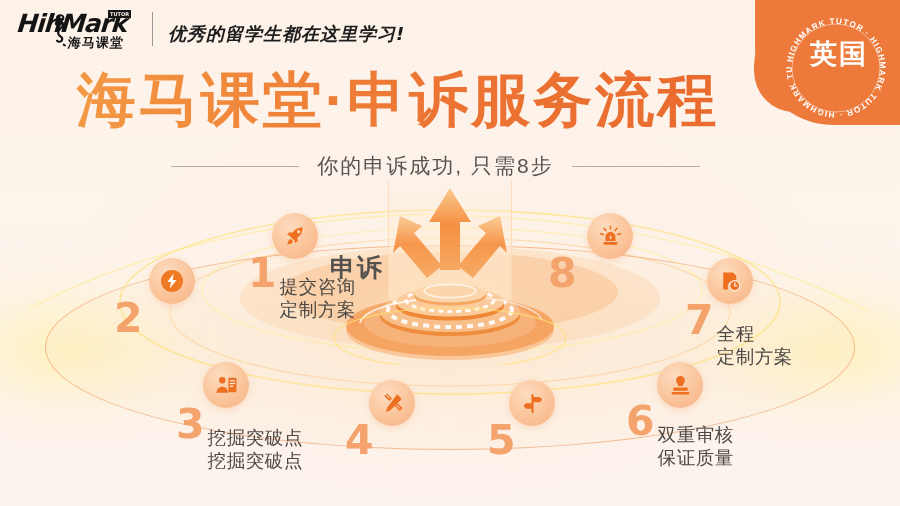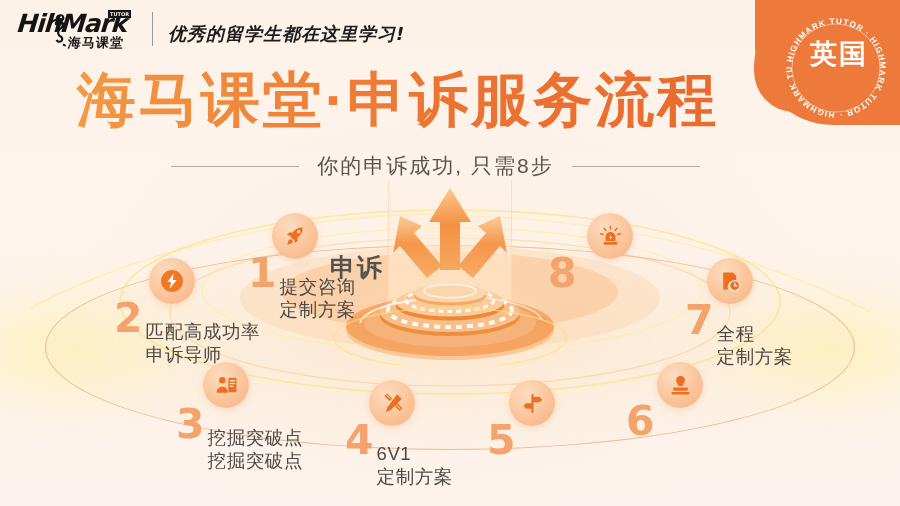--- a/index.html
+++ b/index.html
@@ -275,24 +275,20 @@
 
   <div class="step">
     <div class="step-icon" style="left:149px; top:258px;">
       <svg width="24" height="24" viewBox="0 0 24 24">
         <circle cx="12" cy="12" r="11" fill="#f07a23"></circle>
         <path d="M13.6 4.4 7.4 13h3.6l-1.2 6.4L16.6 11h-3.8z" fill="#ffffff"></path>
       </svg>
     </div>
     <div class="step-body" style="left:114px; top:300px;">
       <div class="step-num">2</div>
-      <div class="step-lines">
-        <span>匹配高成功率</span>
-        <span>申诉导师</span>
-      </div>
     </div>
   </div>
 
   <div class="step">
     <div class="step-icon" style="left:203px; top:362px;">
       <svg width="23" height="23" viewBox="0 0 24 24">
         <circle cx="7.6" cy="6.4" r="3.4" fill="#ed6f1f"></circle>
         <path d="M1.6 19.6c0-3.6 2.7-6.3 6-6.3s6 2.7 6 6.3z" fill="#ed6f1f"></path>
         <rect x="14" y="4" width="8.4" height="15" rx="1.1" fill="#ed6f1f"></rect>
         <rect x="15.4" y="6.4" width="5.6" height="1.3" fill="#fdece0"></rect>
@@ -313,24 +309,20 @@
     <div class="step-icon" style="left:369px; top:380px;">
       <svg width="23" height="23" viewBox="0 0 24 24">
         <path d="M16.8 2.4 21.6 7.2 9.8 19 5 20.8 6.8 16z" fill="#ed6f1f"></path>
         <path d="M3.4 4.1 6.2 1.3l5.4 5.4-2.8 2.8z" fill="#ed6f1f"></path>
         <path d="M14.2 14.4 17 11.6l5.4 5.4-2.8 2.8z" fill="#ed6f1f"></path>
         <path d="M5.1 2.6 6.9 4.4M7 4.5l1.8 1.8M16.1 13.5l1.8 1.8M18 15.4l1.8 1.8" stroke="#fdece0" stroke-width="1" stroke-linecap="round"></path>
       </svg>
     </div>
     <div class="step-body" style="left:345px; top:422px;">
       <div class="step-num">4</div>
-      <div class="step-lines">
-        <span>6V1</span>
-        <span>定制方案</span>
-      </div>
     </div>
   </div>
 
   <div class="step">
     <div class="step-icon" style="left:509px; top:380px;">
       <svg width="23" height="23" viewBox="0 0 24 24">
         <rect x="10.9" y="2.2" width="2.2" height="19.6" rx="1" fill="#ed6f1f"></rect>
         <path d="M12.4 5.2h7.2l2.6 2.8-2.6 2.8h-7.2z" fill="#ed6f1f"></path>
         <path d="M11.6 11.8H5.2L2.6 14.6l2.6 2.8h6.4z" fill="#ed6f1f"></path>
       </svg>
@@ -343,20 +335,24 @@
   <div class="step">
     <div class="step-icon" style="left:657px; top:362px;">
       <svg width="23" height="23" viewBox="0 0 24 24">
         <path d="M12 2.2c2.6 0 4.6 2 4.6 4.4 0 1.8-1 2.8-1.6 3.9-.4.7-.5 1.3-.5 2.1h-5c0-.8-.1-1.4-.5-2.1-.6-1.1-1.6-2.1-1.6-3.9C7.4 4.2 9.4 2.2 12 2.2z" fill="#ed6f1f"></path>
         <rect x="4.4" y="14" width="15.2" height="3.4" rx="1.1" fill="#ed6f1f"></rect>
         <rect x="2.6" y="18.8" width="18.8" height="2.6" rx="1.2" fill="#ed6f1f"></rect>
       </svg>
     </div>
     <div class="step-body" style="left:626px; top:403px;">
       <div class="step-num">6</div>
+      <div class="step-lines">
+        <span>双重审核</span>
+        <span>保证质量</span>
+      </div>
     </div>
   </div>
 
   <div class="step">
     <div class="step-icon" style="left:707px; top:258px;">
       <svg width="23" height="23" viewBox="0 0 24 24">
         <path d="M4.4 2.6h10.2l3.4 3.4v5.2a6.9 6.9 0 0 0-8.4 9.2H4.4z" fill="#ed6f1f"></path>
         <circle cx="16.4" cy="16.4" r="5.3" fill="#ed6f1f" stroke="#fdece0" stroke-width="1.3"></circle>
         <path d="M16.4 13.4v3.1h2.4" stroke="#fdece0" stroke-width="1.4" fill="none" stroke-linecap="round"></path>
       </svg>

